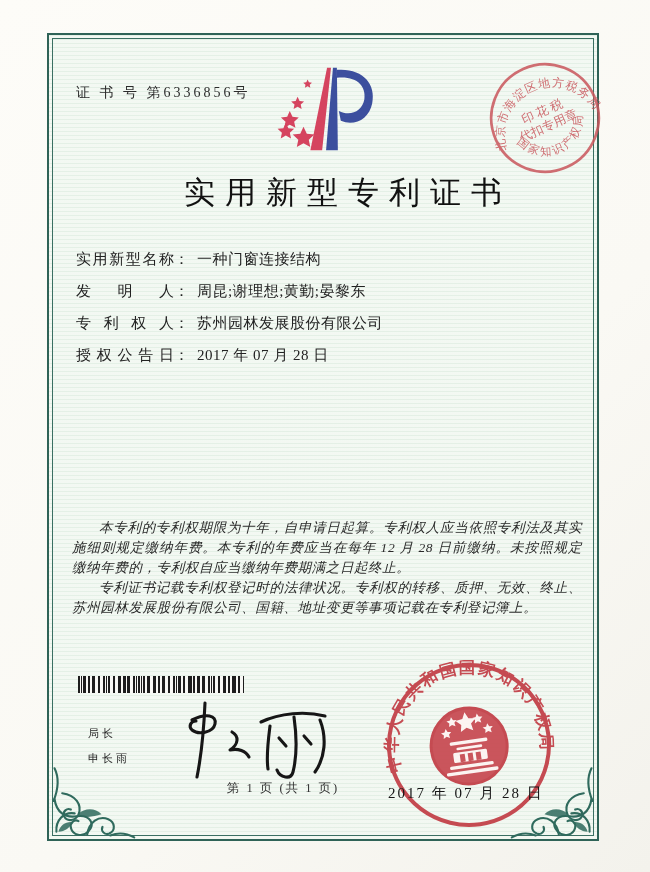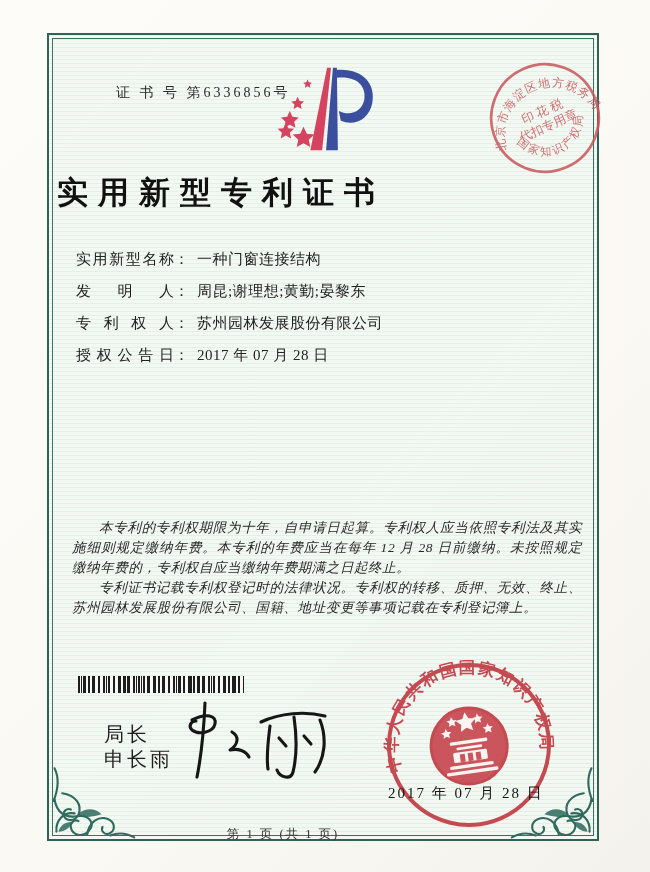--- a/index.html
+++ b/index.html
@@ -26,27 +26,27 @@
   .frame::before{
     content:"";position:absolute;inset:3px;
     border:1px solid #3a6f62;pointer-events:none;
   }
   .flourish{position:absolute;width:96px;height:96px;color:#2f6a5d;}
   .flourish.bl{left:-6px;bottom:-8px;}
   .flourish.br{right:-6px;bottom:-8px;transform:scaleX(-1);}
   
   .cert-no{
     position:absolute;left:76px;top:84px;
-    font-size:14px;letter-spacing:3px;color:#2b2b2b;margin-left:40px;
+    font-size:14px;letter-spacing:3px;color:#2b2b2b;
   }
   .logo{position:absolute;left:266px;top:60px;width:128px;height:108px;}
   .stamp{position:absolute;left:483px;top:56px;width:124px;height:124px;transform:rotate(-24deg);opacity:.85;}
   .title{
     position:absolute;left:47px;top:172px;width:592px;
-    font-size:31px;font-weight:bold;color:#111;
+    text-align:center;font-size:31px;font-weight:normal;color:#111;
     letter-spacing:10px;text-indent:10px;
   }
   
   .fields{position:absolute;left:76px;top:250px;width:480px;}
   .field{height:20px;margin-bottom:12px;font-size:15px;color:#222;white-space:nowrap;}
   .field .lab{
     display:inline-block;width:98px;
     text-align:justify;text-align-last:justify;
     vertical-align:bottom;
   }
@@ -62,32 +62,32 @@
   
   .barcode{
     position:absolute;left:78px;top:676px;width:166px;height:17px;
     background-color:#f8f8f5;
     background-image:
       repeating-linear-gradient(90deg,#1d1d1d 0 2px,transparent 2px 5px),
       repeating-linear-gradient(90deg,#1d1d1d 0 1px,transparent 1px 7px),
       repeating-linear-gradient(90deg,transparent 0 3px,#1d1d1d 3px 4px,transparent 4px 11px);
   }
   .signer{
-    position:absolute;left:104px;top:722px;
-    font-family:Liberation Sans, sans-serif;
-    font-size:20px;color:#1e1e1e;letter-spacing:3px;line-height:25px;
+    position:absolute;left:88px;top:722px;
+    font-family:Liberation Mono, monospace;
+    font-size:11px;color:#1e1e1e;letter-spacing:3px;line-height:25px;
   }
   .signature{position:absolute;left:158px;top:692px;width:190px;height:95px;}
   .seal{position:absolute;left:384px;top:660px;width:170px;height:170px;transform:rotate(-8deg);opacity:.92;}
   .issue-date{
     position:absolute;left:388px;top:784px;
     font-size:15px;color:#151515;letter-spacing:2px;z-index:5;
   }
   .page-footer{
-    position:absolute;left:47px;top:826px;width:472px;
+    position:absolute;left:47px;top:780px;width:472px;
     text-align:center;font-size:12.5px;color:#333;letter-spacing:2px;
   }
 </style>
 </head>
 <body>
 
 <div class="page">
 
   <div class="frame">
     <svg class="flourish bl" viewBox="0 0 100 100">

